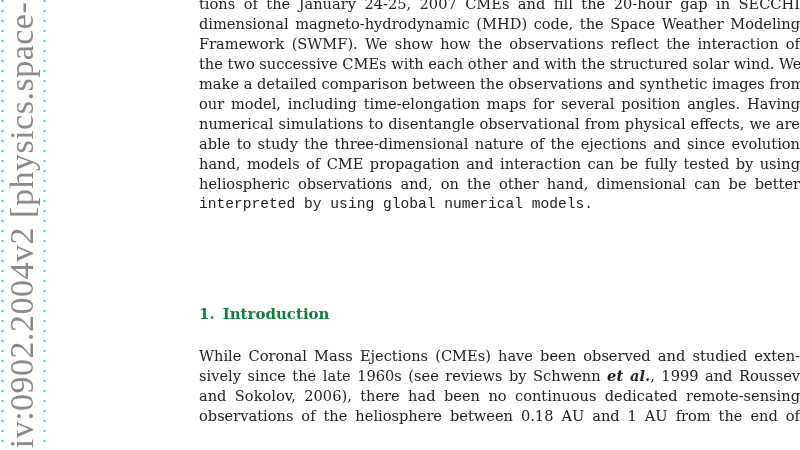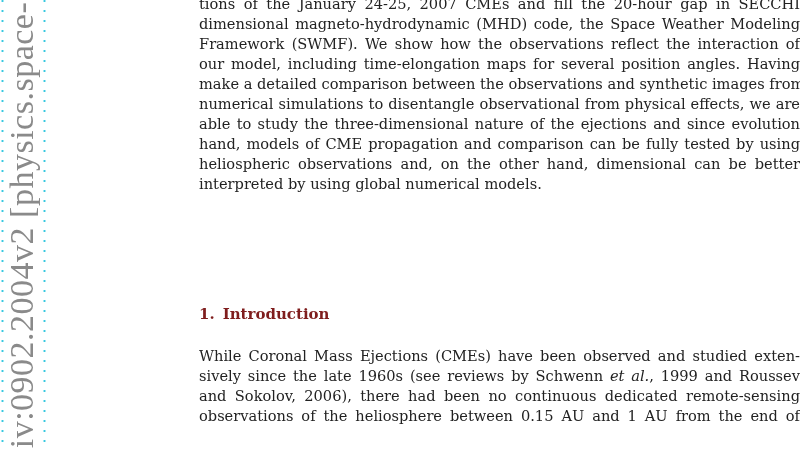--- a/index.html
+++ b/index.html
@@ -55,63 +55,65 @@
     .line {
       display: block;
       white-space: nowrap;
       text-align: justify;
       text-align-last: justify;
       width: 601px;
       height: 20px;
     }
     .line.last {
       text-align-last: left;
+      font-family: Liberation Mono, monospace;
     }
     .heading {
       position: absolute;
       left: 199px;
       top: 305px;
       font-family: "DejaVu Serif", "Liberation Serif", serif;
       font-weight: bold;
       font-size: 15px;
-      color: #7f1d1d;
+      color: #15803d;
     }
     .heading .num { margin-right: 8px; }
     .intro {
       top: 346px;
     }
-    em { font-style: italic; }
+    em { font-style: italic; font-weight: bold; }
   </style>
 </head>
 <body>
 
 <div class="page">
 
   <div class="dotline left"></div>
   <div class="dotline right"></div>
 
   <div class="arxiv-stamp">iv:0902.2004v2  [physics.space-</div>
 
   <div class="text-col abstract">
     <span class="line">tions of the January 24-25, 2007 CMEs and fill the 20-hour gap in SECCHI</span>
     <span class="line">dimensional magneto-hydrodynamic (MHD) code, the Space Weather Modeling</span>
     <span class="line">Framework (SWMF). We show how the observations reflect the interaction of</span>
+    <span class="line">the two successive CMEs with each other and with the structured solar wind. We</span>
+    <span class="line">make a detailed comparison between the observations and synthetic images from</span>
     <span class="line">our model, including time-elongation maps for several position angles. Having</span>
-    <span class="line">make a detailed comparison between the observations and synthetic images from</span>
     <span class="line">numerical simulations to disentangle observational from physical effects, we are</span>
     <span class="line">able to study the three-dimensional nature of the ejections and since evolution</span>
-    <span class="line">hand, models of CME propagation and comparison can be fully tested by using</span>
+    <span class="line">hand, models of CME propagation and interaction can be fully tested by using</span>
     <span class="line">heliospheric observations and, on the other hand, dimensional can be better</span>
     <span class="line last">interpreted by using global numerical models.</span>
   </div>
 
   <div class="heading">
     <span class="num">1.</span><span>Introduction</span>
   </div>
 
   <div class="text-col intro">
     <span class="line">While Coronal Mass Ejections (CMEs) have been observed and studied exten-</span>
     <span class="line"><span>sively since the late 1960s (see reviews by Schwenn </span><em>et al.</em><span>, 1999 and Roussev</span></span>
     <span class="line">and Sokolov, 2006), there had been no continuous dedicated remote-sensing</span>
-    <span class="line">observations of the heliosphere between 0.15 AU and 1 AU from the end of</span>
+    <span class="line">observations of the heliosphere between 0.18 AU and 1 AU from the end of</span>
   </div>
 
 </div>
 
 </body></html>

